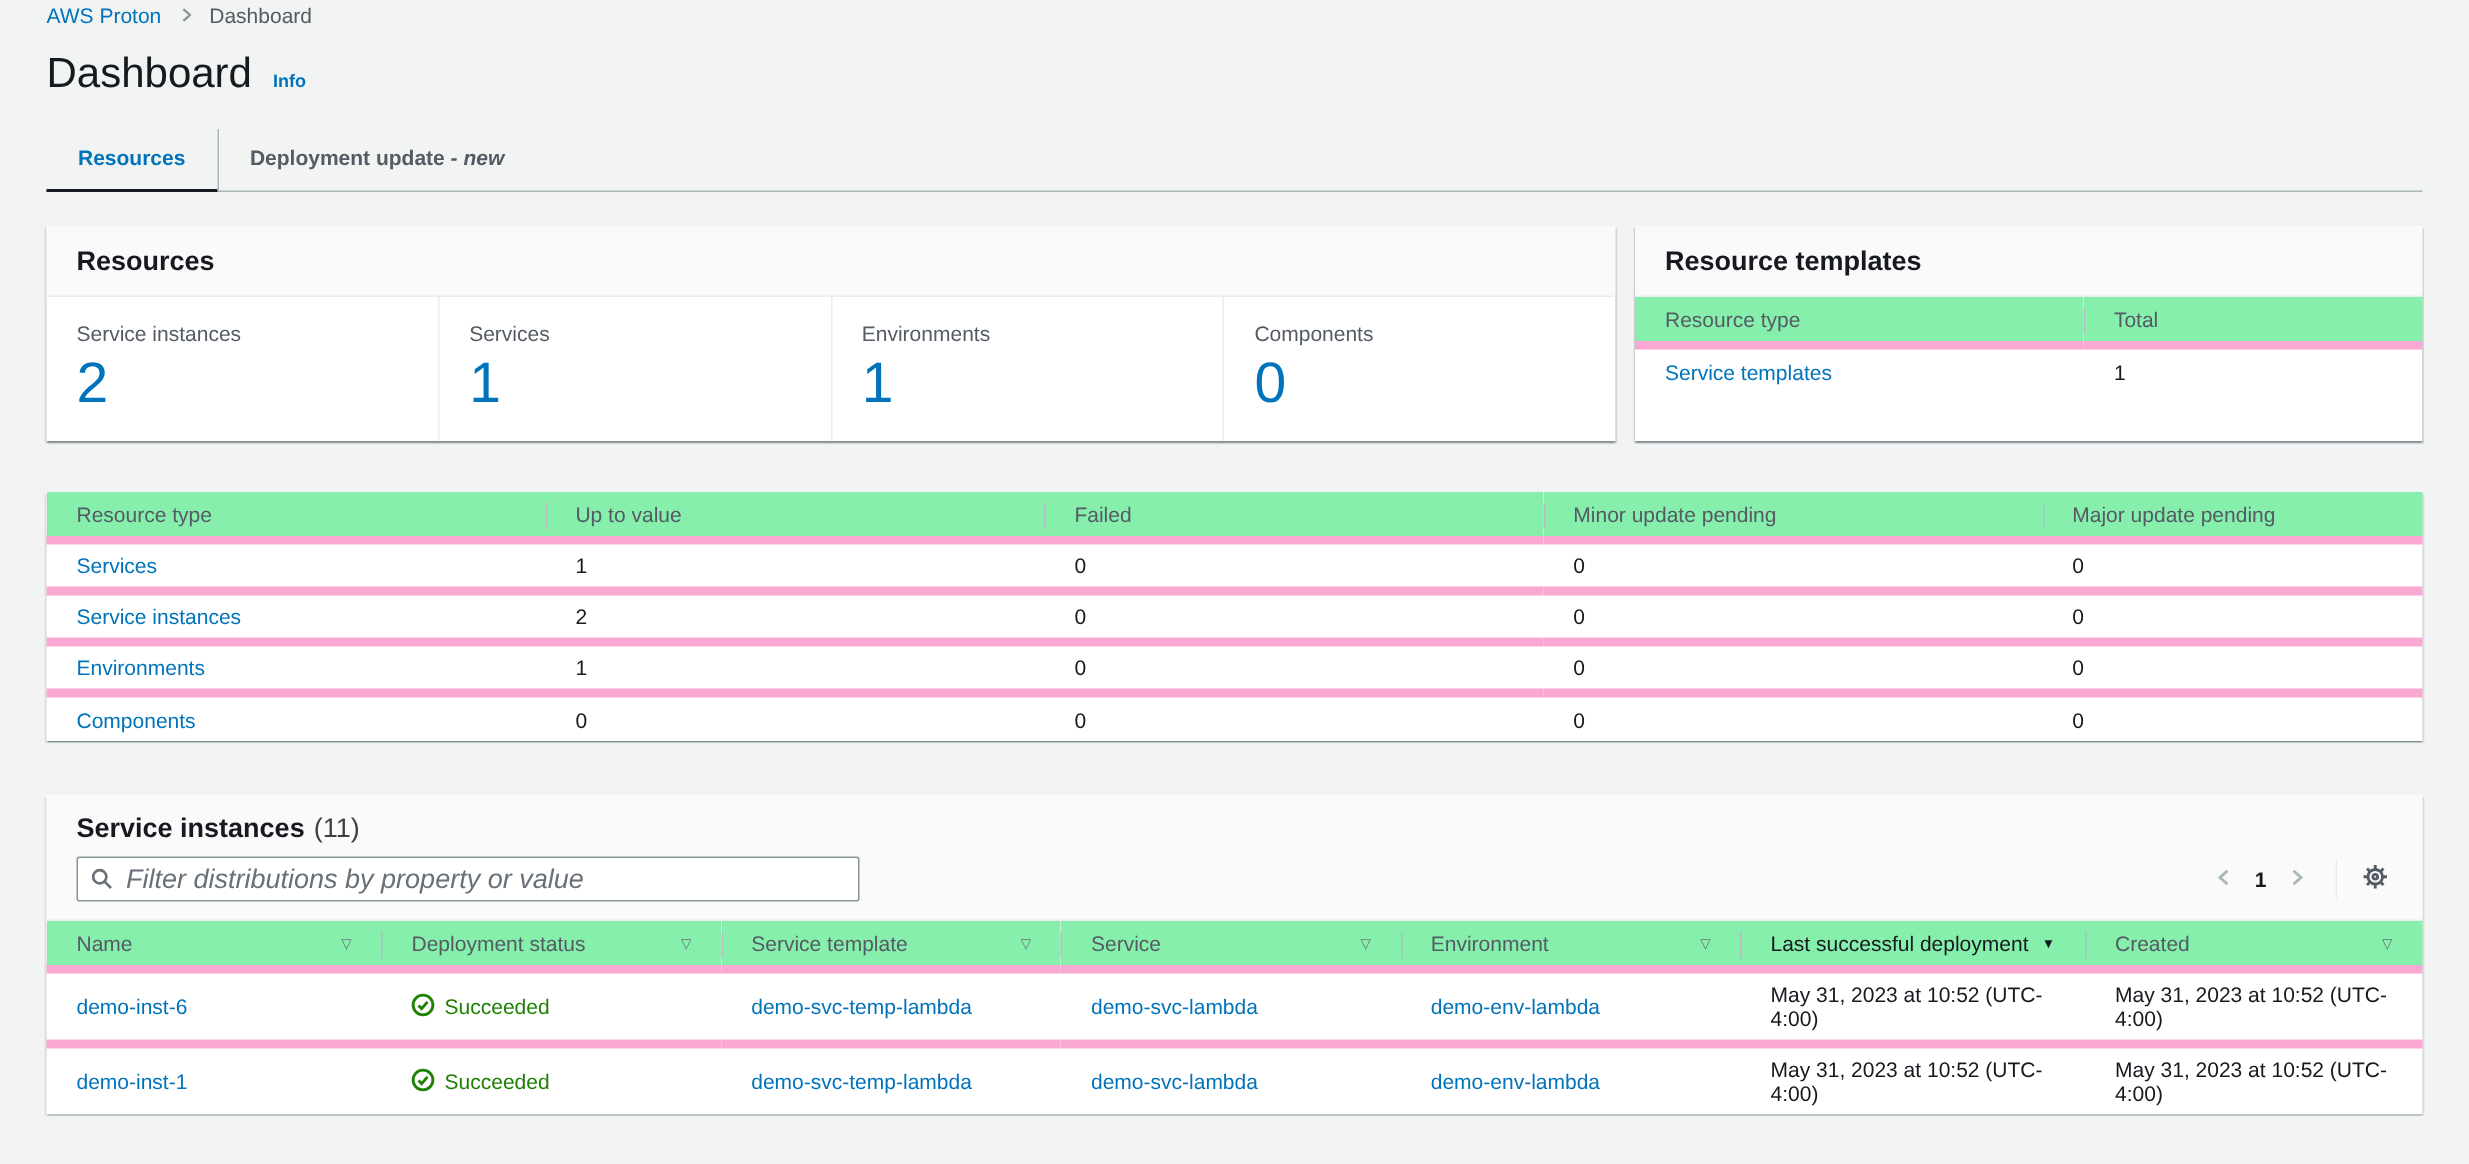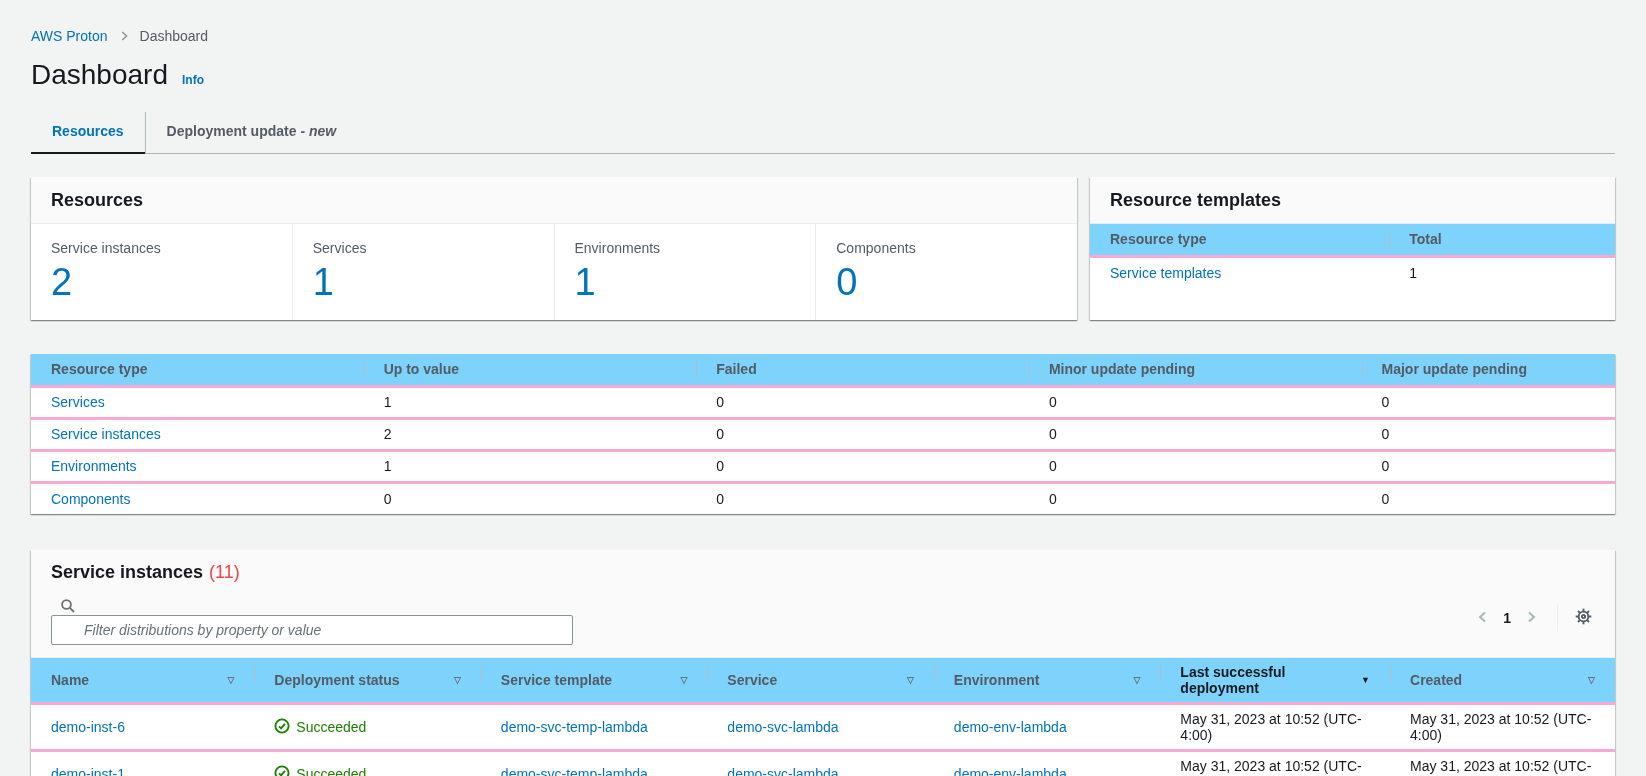--- a/index.html
+++ b/index.html
@@ -5,21 +5,21 @@
   * { box-sizing: border-box; }
   html,body { margin:0; padding:0; }
   body {
     width:1646px; height:776px; overflow:hidden;
     background:#f2f3f3; color:#16191f;
     font-family:"Liberation Sans", sans-serif; font-size:14px;
   }
   .content { padding:0 31px; }
 
   
-  .breadcrumb { padding-top:28px; display:flex; align-items:center; font-size:14px; }
+  .breadcrumb { padding-top:2px; display:flex; align-items:center; font-size:14px; }
   .crumb-link { color:#0073bb; cursor:pointer; }
   .crumb-current { color:#545b64; }
   .crumb-sep { margin:0 9px; display:flex; align-items:center; }
 
   
   .title-row { margin-top:14px; display:flex; align-items:baseline; }
   .page-title { font-size:28px; font-weight:400; color:#16191f; line-height:34px; }
   .info-link { font-size:12px; font-weight:700; color:#0073bb; margin-left:14px; cursor:pointer; }
 
   
@@ -46,47 +46,47 @@
   
   .metrics { display:flex; }
   .metric { flex:1; padding:14px 20px 16px; }
   .metric + .metric { border-left:1px solid #eaeded; }
   .metric-label { font-size:14px; color:#545b64; line-height:20px; }
   .metric-value { font-size:38px; line-height:44px; font-weight:300; color:#0073bb; margin-top:2px; cursor:pointer; display:inline-block; }
 
   
   table { width:100%; border-collapse:collapse; table-layout:fixed; font-size:14px; }
   th {
-    background:#7dd3fc; text-align:left; font-weight:700; color:#545b64;
+    background:#86efac; text-align:left; font-weight:400; color:#545b64;
     padding:6px 20px; height:32px; position:relative; cursor:pointer;
   }
   th.divided::before {
     content:""; position:absolute; left:0; top:7px; width:1px; height:18px; background:#b5bcc4;
   }
-  td { padding:6px 20px; height:32px; border-top:3px solid #f9a8d4; color:#16191f; }
+  td { padding:6px 20px; height:32px; border-top:6px solid #f9a8d4; color:#16191f; }
   .th-inner { display:flex; align-items:center; justify-content:space-between; }
   .sort-icon { font-size:9px; color:#687078; margin-left:6px; }
   th.sorted { color:#16191f; }
   th.sorted .sort-icon { color:#16191f; }
   .link { color:#0073bb; cursor:pointer; }
 
   .status-panel { margin-top:34px; }
 
   
   .service-panel { margin-top:36px; }
   .service-header { background:#fafafa; border-bottom:1px solid #eaeded; padding:11px 20px 12px; }
   .service-title-row { display:flex; align-items:baseline; }
   .service-title { font-size:18px; font-weight:700; line-height:22px; }
-  .service-count { font-size:18px; font-weight:400; color:#ef4444; margin-left:6px; }
+  .service-count { font-size:18px; font-weight:400; color:#404040; margin-left:6px; }
   .filter-row { display:flex; align-items:center; justify-content:space-between; margin-top:8px; }
   .filter-wrap { position:relative; width:522px; }
   .filter-input {
     width:100%; height:30px; border:1px solid #879596; border-radius:2px;
-    padding:4px 8px 4px 32px; font-size:14px; font-family:"Liberation Sans", sans-serif; color:#4d7c0f;
-    background:#fff; outline:none;margin-top:24px;
+    padding:4px 8px 4px 32px; font-size:18px; font-family:"Liberation Sans", sans-serif; color:#4d7c0f;
+    background:#fff; outline:none;
   }
   .filter-input::placeholder { color:#687078; font-style:italic; }
   .search-icon { position:absolute; left:9px; top:7px; }
   .table-controls { display:flex; align-items:center; }
   .page-btn { background:none; border:none; padding:4px; cursor:pointer; display:flex; align-items:center; }
   .page-number { font-weight:700; color:#16191f; margin:0 8px; }
   .controls-divider { width:1px; height:26px; background:#eaeded; margin:0 14px; }
   .gear-btn { background:none; border:none; padding:2px; cursor:pointer; display:flex; align-items:center; }
 
   .status-cell { display:flex; align-items:center; color:#1d8102; }

